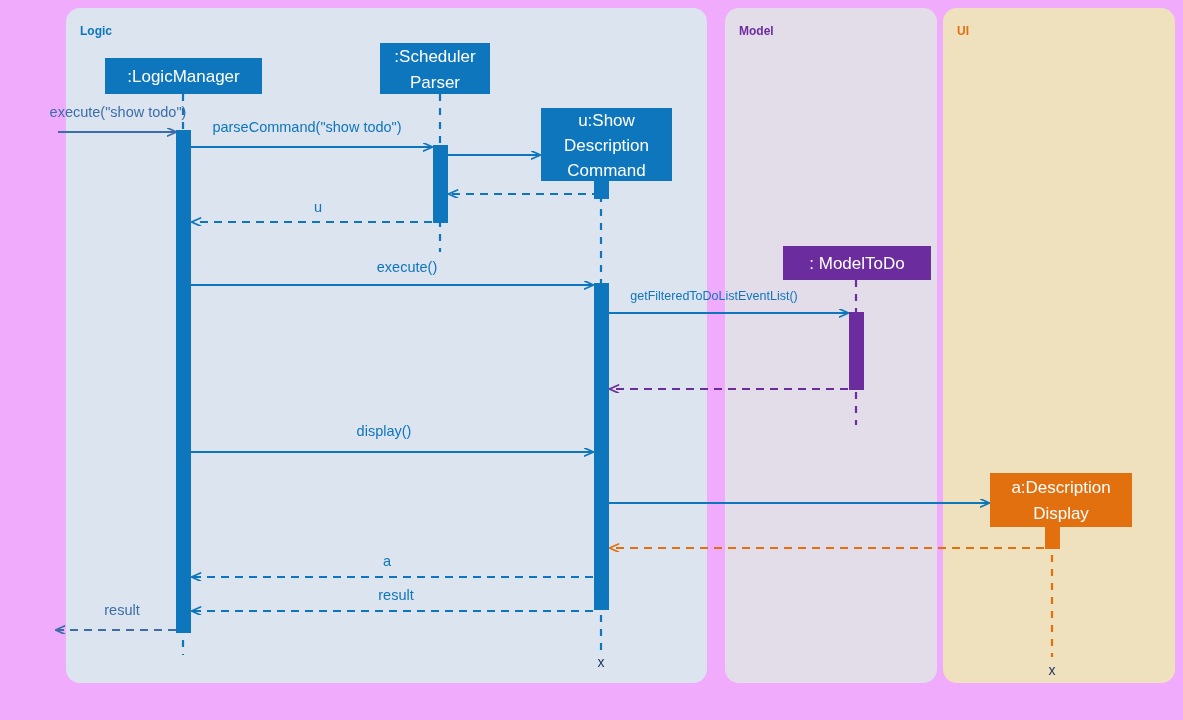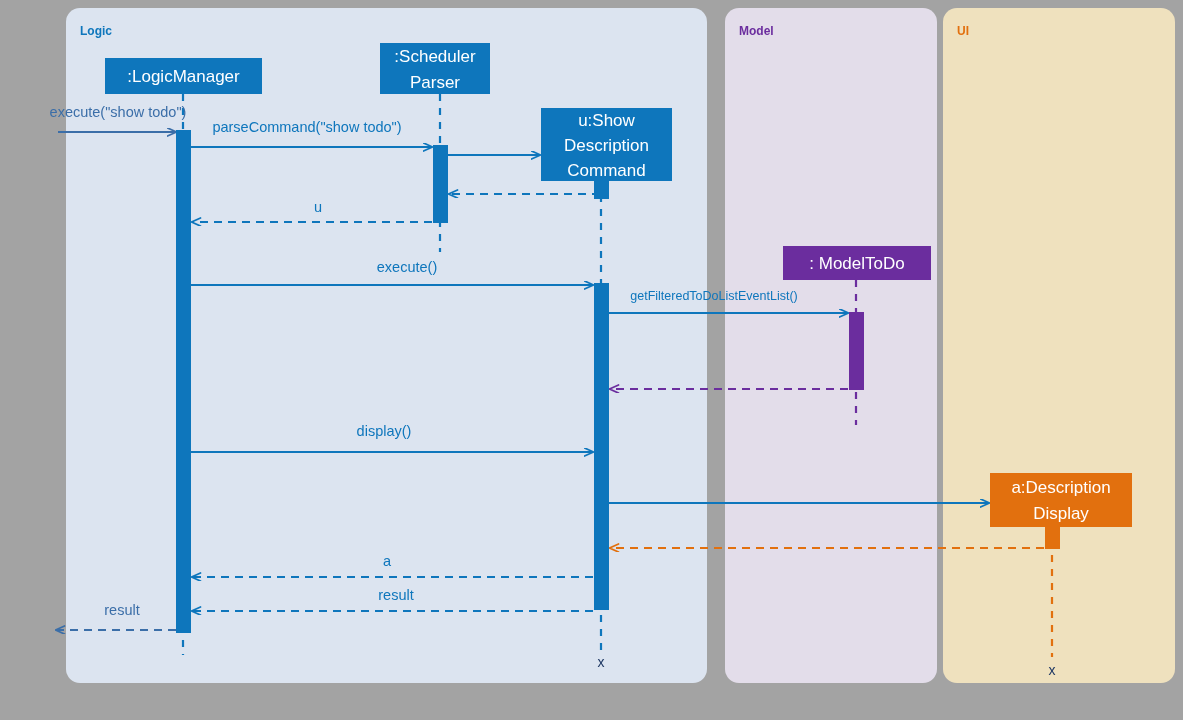--- a/index.html
+++ b/index.html
@@ -8,21 +8,21 @@
     padding: 0;
     background: #ffffff;
   }
   body {
     font-family: "Liberation Sans", sans-serif;
   }
   #stage {
     position: relative;
     width: 1183px;
     height: 720px;
-    background: #a3a3a3;
+    background: #f0abfc;
     overflow: hidden;
   }
   #diagram-svg {
     position: absolute;
     left: 0;
     top: 0;
   }
   .pkg-label {
     font-weight: bold;
     font-size: 12px;

